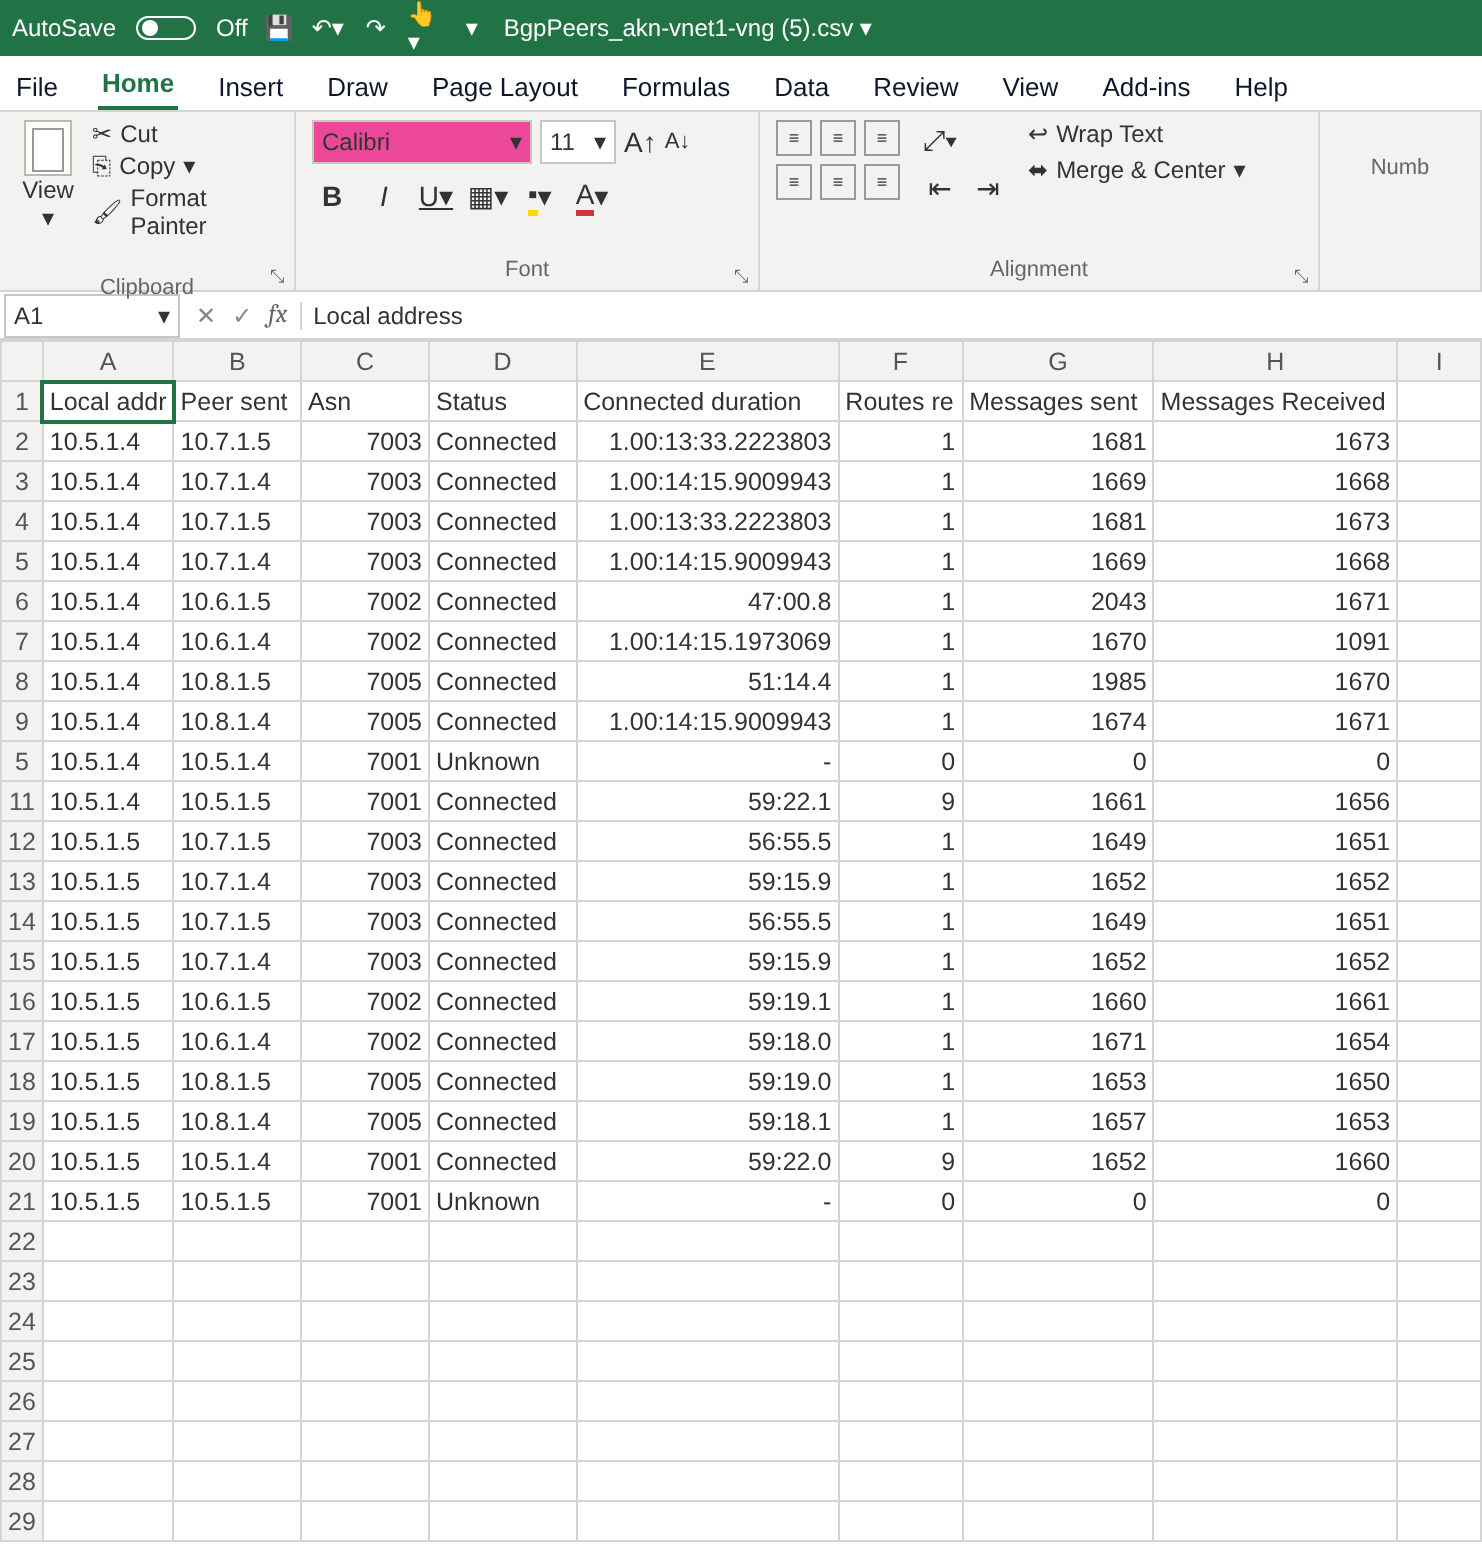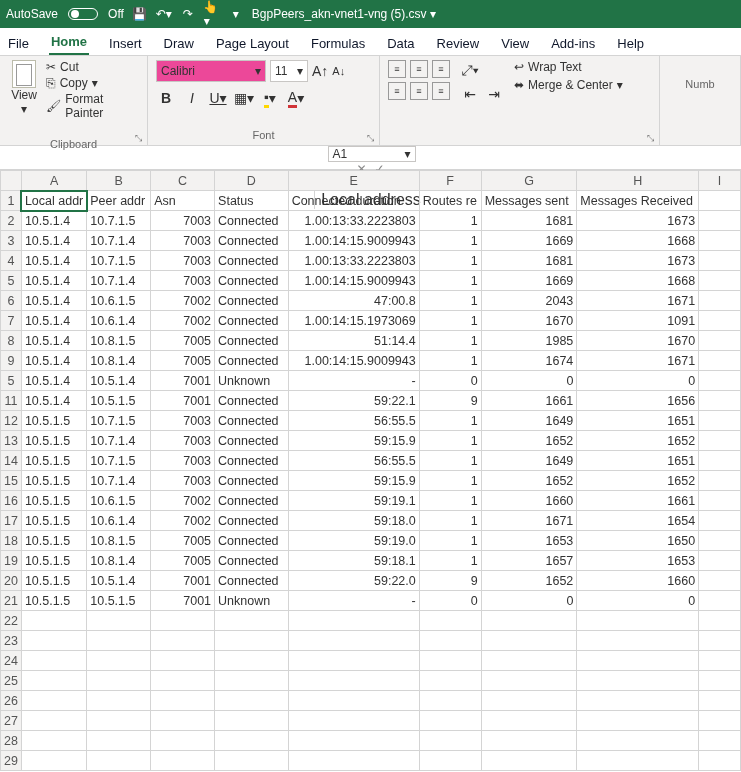--- a/index.html
+++ b/index.html
@@ -33,25 +33,25 @@
 .fbtn { width:20px; height:20px; display:flex; align-items:center; justify-content:center; cursor:pointer; font-size:14px; }
 .align-group { width: 280px; }
 .align-rows { display:flex; gap:10px; }
 .align-grid { display:grid; grid-template-columns: repeat(3,18px); grid-template-rows: repeat(2,18px); gap:4px; }
 .acell { border:1px solid #999; font-size:9px; display:flex; align-items:center; justify-content:center; }
 .align-extra { display:flex; flex-direction:column; gap:4px; font-size:12px; }
 .align-extra .row { display:flex; align-items:center; gap:4px; cursor:pointer; }
 .num-group { flex:1; min-width:0; }
 .num-select { height:22px; border:1px solid #c8c6c4; background:#fff; font-size:12px; padding:0 4px; display:flex; align-items:center; justify-content:space-between; width: 100%; }
 .num-row2 { display:flex; gap:8px; margin-top:6px; font-size:14px; }
-.namebox-row { display:flex; align-items:center; height:24px; border-bottom:1px solid #d4d4d4;flex-direction:column; }
+.namebox-row { display:flex; align-items:center; height:24px; border-bottom:1px solid #d4d4d4; }
 .namebox { width:88px; height:22px; border:1px solid #c8c6c4; margin-left:2px; padding:0 4px; font-size:12px; display:flex; align-items:center; justify-content:space-between; }
 .fx-icons { display:flex; gap:8px; margin:0 8px; color:#888; }
 .fx-label { font-style: italic; font-family: "Cambria", serif; font-size: 13px; color:#666; margin-right:6px; }
-.formula-bar { flex:1; border-left:1px solid #d4d4d4; padding:0 6px; font-size:16px; display:flex; }
+.formula-bar { flex:1; border-left:1px solid #d4d4d4; padding:0 6px; font-size:12px; display:flex; }
 .sheet { position:relative; overflow:auto; height: calc(772px - 28px - 28px - 90px - 24px); }
 table { border-collapse: collapse; table-layout: fixed; }
 th, td { border: 1px solid #d4d4d4; font-size: 12.5px; padding: 1px 3px; height: 20px; overflow:hidden; white-space:nowrap; text-align:left; font-weight:normal; }
 th { background: #f3f2f1; text-align:center; color:#555; }
 .rowhdr { background: #f3f2f1; text-align:center; color:#555; width:12px; }
 .colA { width:64px; } .colB { width:64px; } .colC { width:66px; } .colD { width:74px; }
 .colE { width:132px; } .colF { width:62px; } .colG { width:96px; } .colH { width:122px; } .colI { width:44px; }
 .selcell { outline: 2px solid #217346; outline-offset:-1px; background:#fff; }
 td.num { text-align:right; }
 .corner { background: #f3f2f1; }
@@ -166,20 +166,21 @@
             <span>↩</span>
             <span>Wrap Text</span>
           </div>
         <div class="row">
             <span>⬌</span>
             <span>Merge &amp; Center</span>
             <span>▾</span>
           </div>
       </div>
     </div>
+    <div class="group-label">Alignment</div>
     <div class="dlaunch">⤡</div>
   </div>
 
   <div class="group num-group">
     <div class="group-label">Numb</div>
   </div>
 </div>
 
 <div class="namebox-row">
   <div class="namebox">
@@ -209,21 +210,21 @@
           <th class="colF">F</th>
           <th class="colG">G</th>
           <th class="colH">H</th>
           <th class="colI">I</th>
         </tr>
       </tbody>
       <tbody>
         <tr>
           <th class="rowhdr">1</th>
           <td class="colA selcell">Local addr</td>
-          <td class="colB">Peer addr</td>
+          <td class="colB">Peer sent</td>
           <td class="colC">Asn</td>
           <td class="colD">Status</td>
           <td class="colE">Connected duration</td>
           <td class="colF">Routes re</td>
           <td class="colG">Messages sent</td>
           <td class="colH">Messages Received</td>
           <td class="colI"></td>
         </tr>
       </tbody>
       <tbody>

